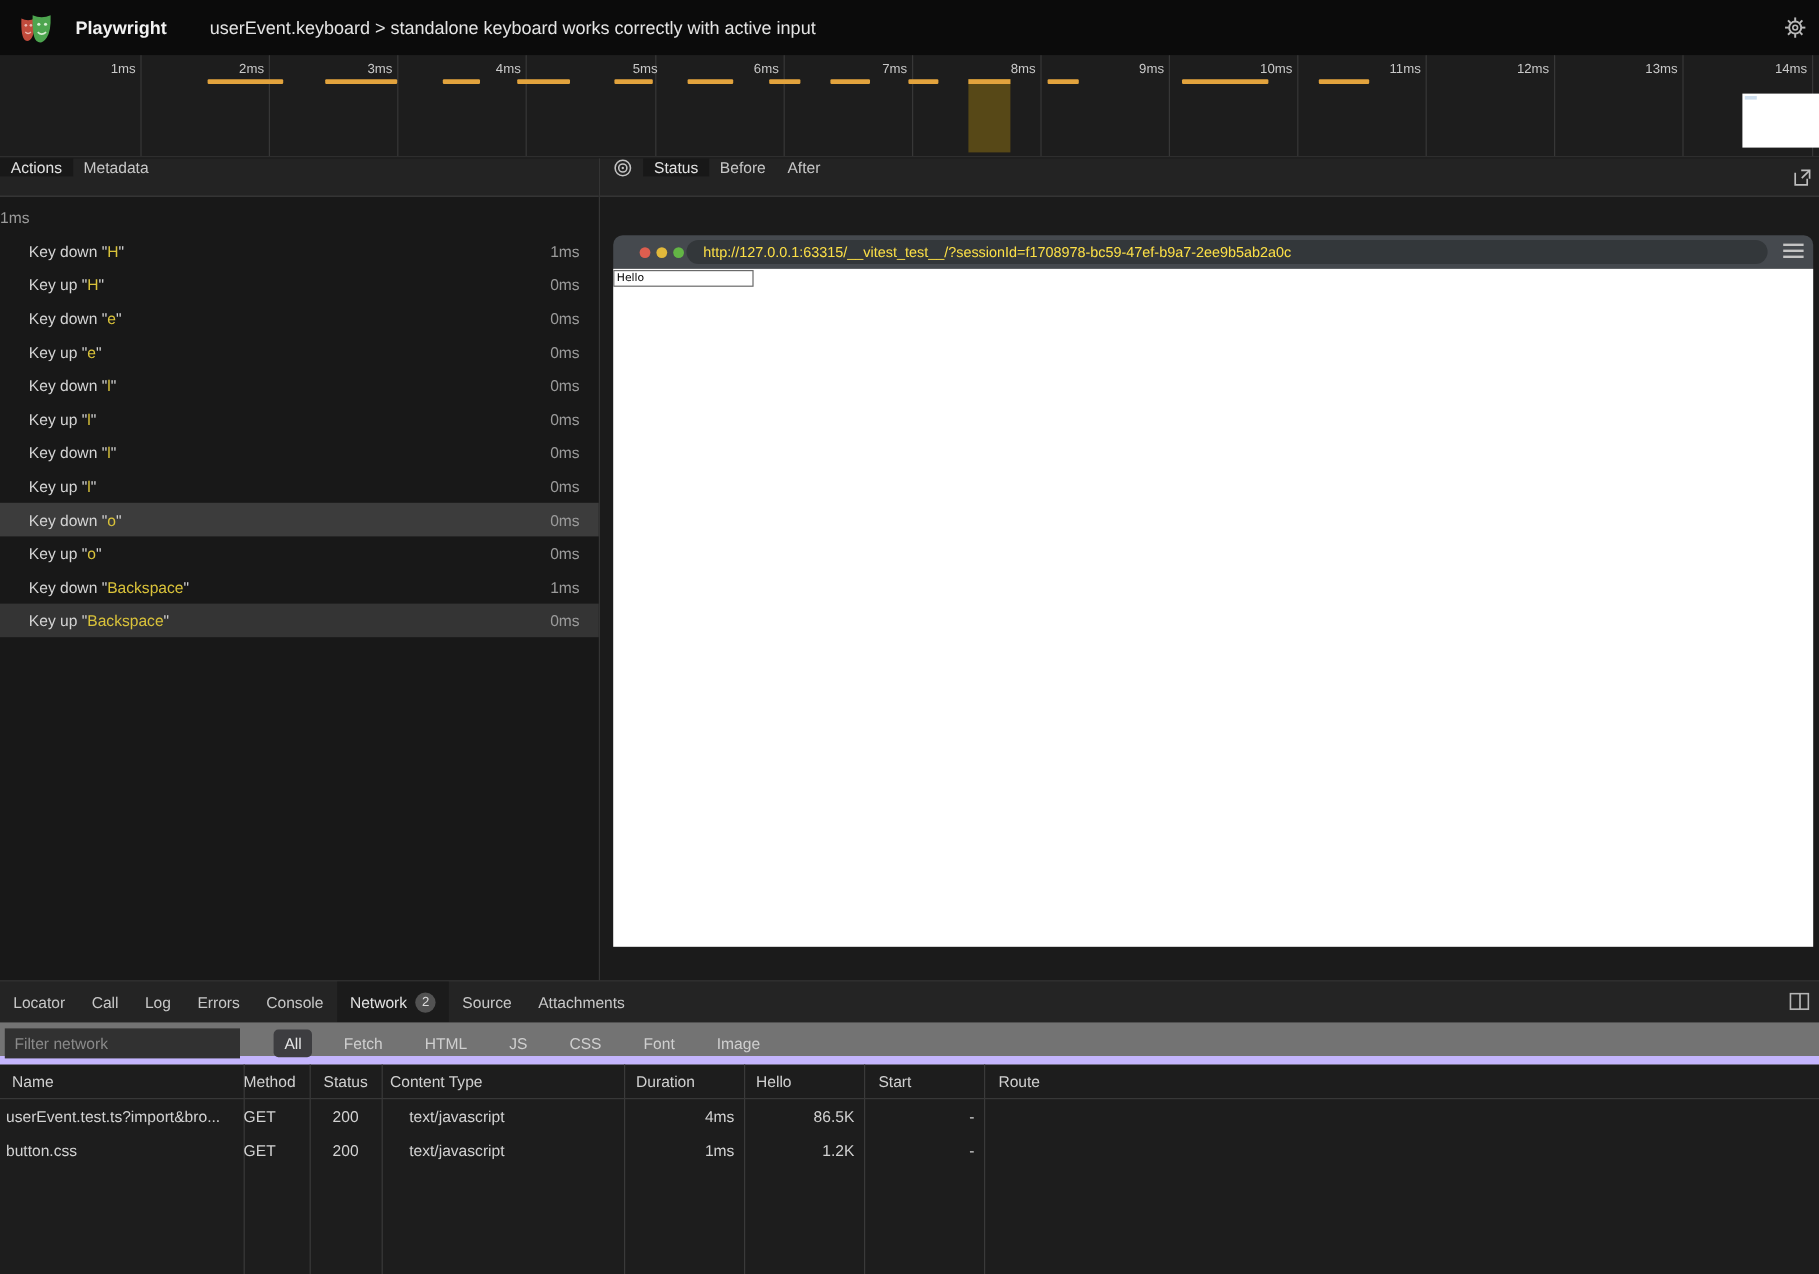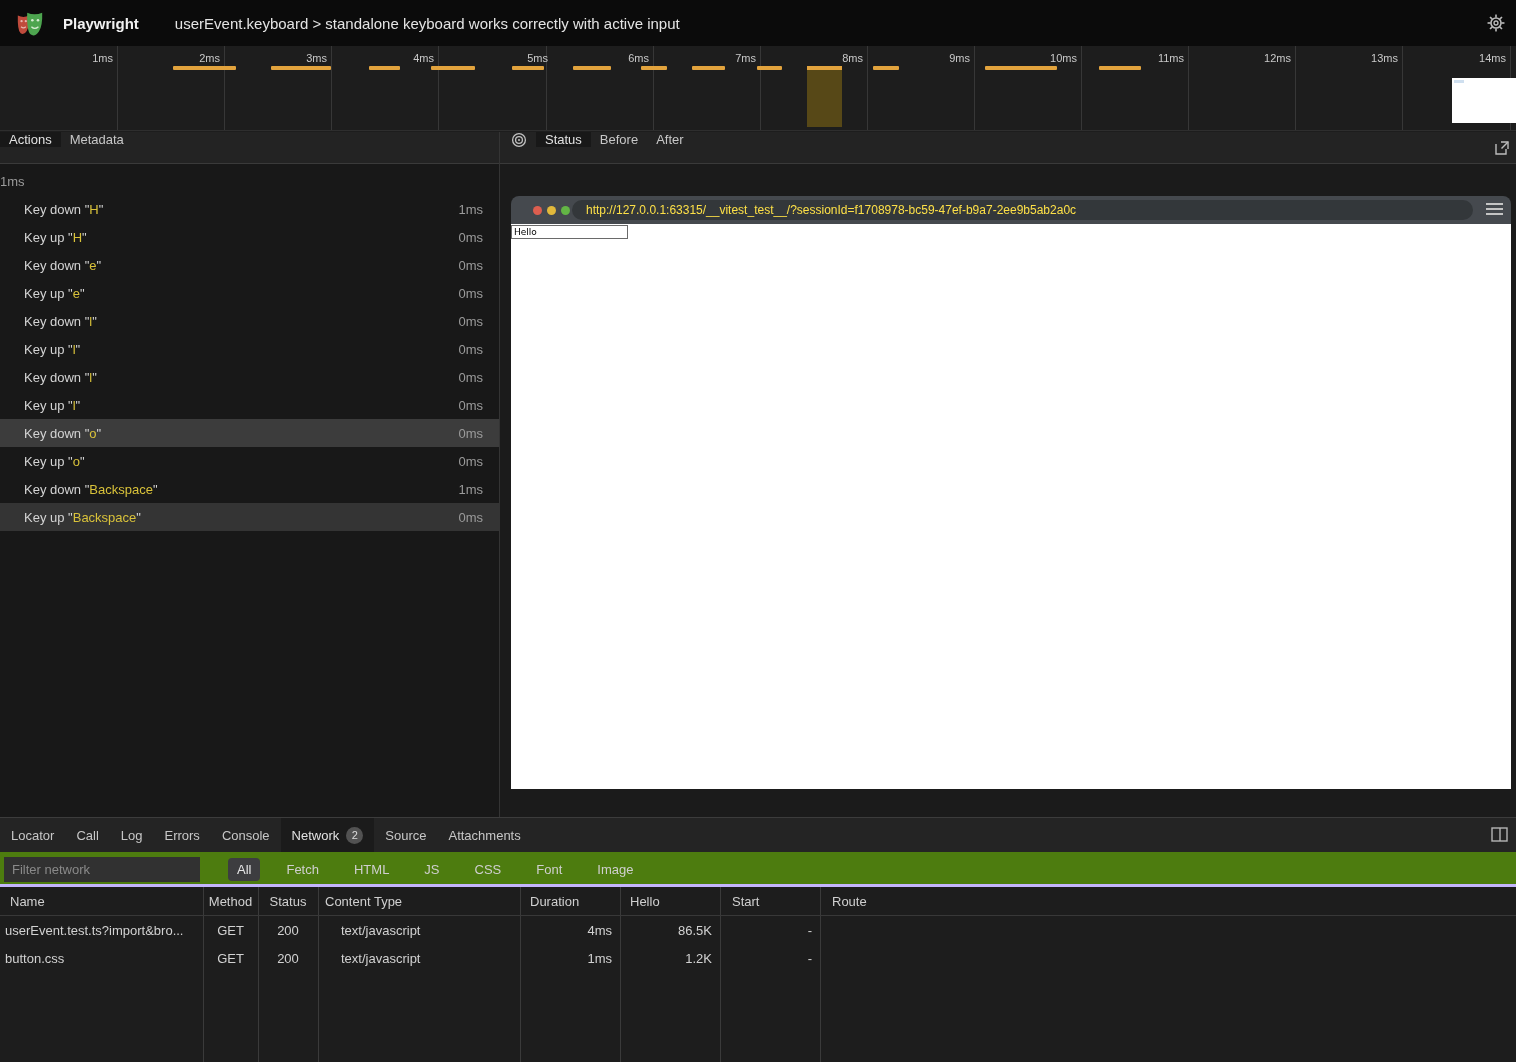--- a/index.html
+++ b/index.html
@@ -66,40 +66,40 @@
   
   #bottom { position:absolute; left:0; top:817px; width:1516px; height:245px; background:#1d1d1d;
             border-top:1px solid #3c3c3c; }
   #bottom-tabs { height:34px; background:#242424; display:flex; align-items:stretch; position:relative; }
   #bottom-tabs .tab { padding:0 11px; }
   #bottom-tabs .tab.selected { background:#1b1b1b; }
   .badge { display:inline-flex; align-items:center; justify-content:center; width:17px; height:17px;
            border-radius:50%; background:#525252; color:#dcdcdc; font-size:11px; margin-left:7px; }
   #split-btn { position:absolute; right:8px; top:9px; width:17px; height:15px; cursor:pointer; }
 
-  #net-toolbar { height:35px; background:#4d7c0f; border-bottom:3px solid #c4b5fd;
+  #net-toolbar { height:35px; background:#737373; border-bottom:7px solid #c4b5fd;
                  display:flex; align-items:center; position:relative; }
   #filter-input { position:absolute; left:4px; top:5px; width:196px; height:25px; background:#313131;
                   border:none; outline:none; color:#cccccc; font-size:13px; padding:0 8px;
                   font-family:"Liberation Sans",sans-serif; }
   #filter-input::placeholder { color:#8a8a8a; }
   #chip-row { position:absolute; left:215px; top:0; height:35px; display:flex; align-items:center; gap:17px;padding-left:13px; }
   .chip { font-size:13px; color:#cfcfcf; padding:4px 9px; border-radius:4px; cursor:pointer; }
   .chip.selected { background:#3d3d40; color:#e6e6e6; }
 
   #net-table { position:relative; height:176px; }
   .col-line { position:absolute; top:0; bottom:-0px; width:1px; background:#3a3a3a; height:176px; }
   .net-row, #net-header { display:flex; position:relative; }
   #net-header { height:29px; border-bottom:1px solid #383838; align-items:center;
                 color:#d0d0d0; font-size:13px; }
   .net-row { height:28px; align-items:center; color:#d2d2d2; font-size:13px; cursor:pointer; }
   .c { white-space:nowrap; overflow:hidden; }
   .c0 { width:203px; padding-left:10px; }
   .net-row .c0 { padding-left:5px; text-overflow:ellipsis; }
-  .c1 { width:55px; text-align:center; }
+  .c1 { width:55px; }
   .c2 { width:60px; text-align:center; }
   .c3 { width:202px; padding-left:23px; }
   .c4 { width:100px; text-align:right; padding-right:8px; }
   .c5 { width:100px; text-align:right; padding-right:8px; }
   .c6 { width:100px; text-align:right; padding-right:8px; }
   .c7 { flex:1; padding-left:12px; }
   #net-header .c0 { padding-left:10px; }
   #net-header .c3 { padding-left:7px; }
   #net-header .c4, #net-header .c5 { text-align:left; padding-left:10px; }
   #net-header .c6 { text-align:left; padding-left:12px; }

